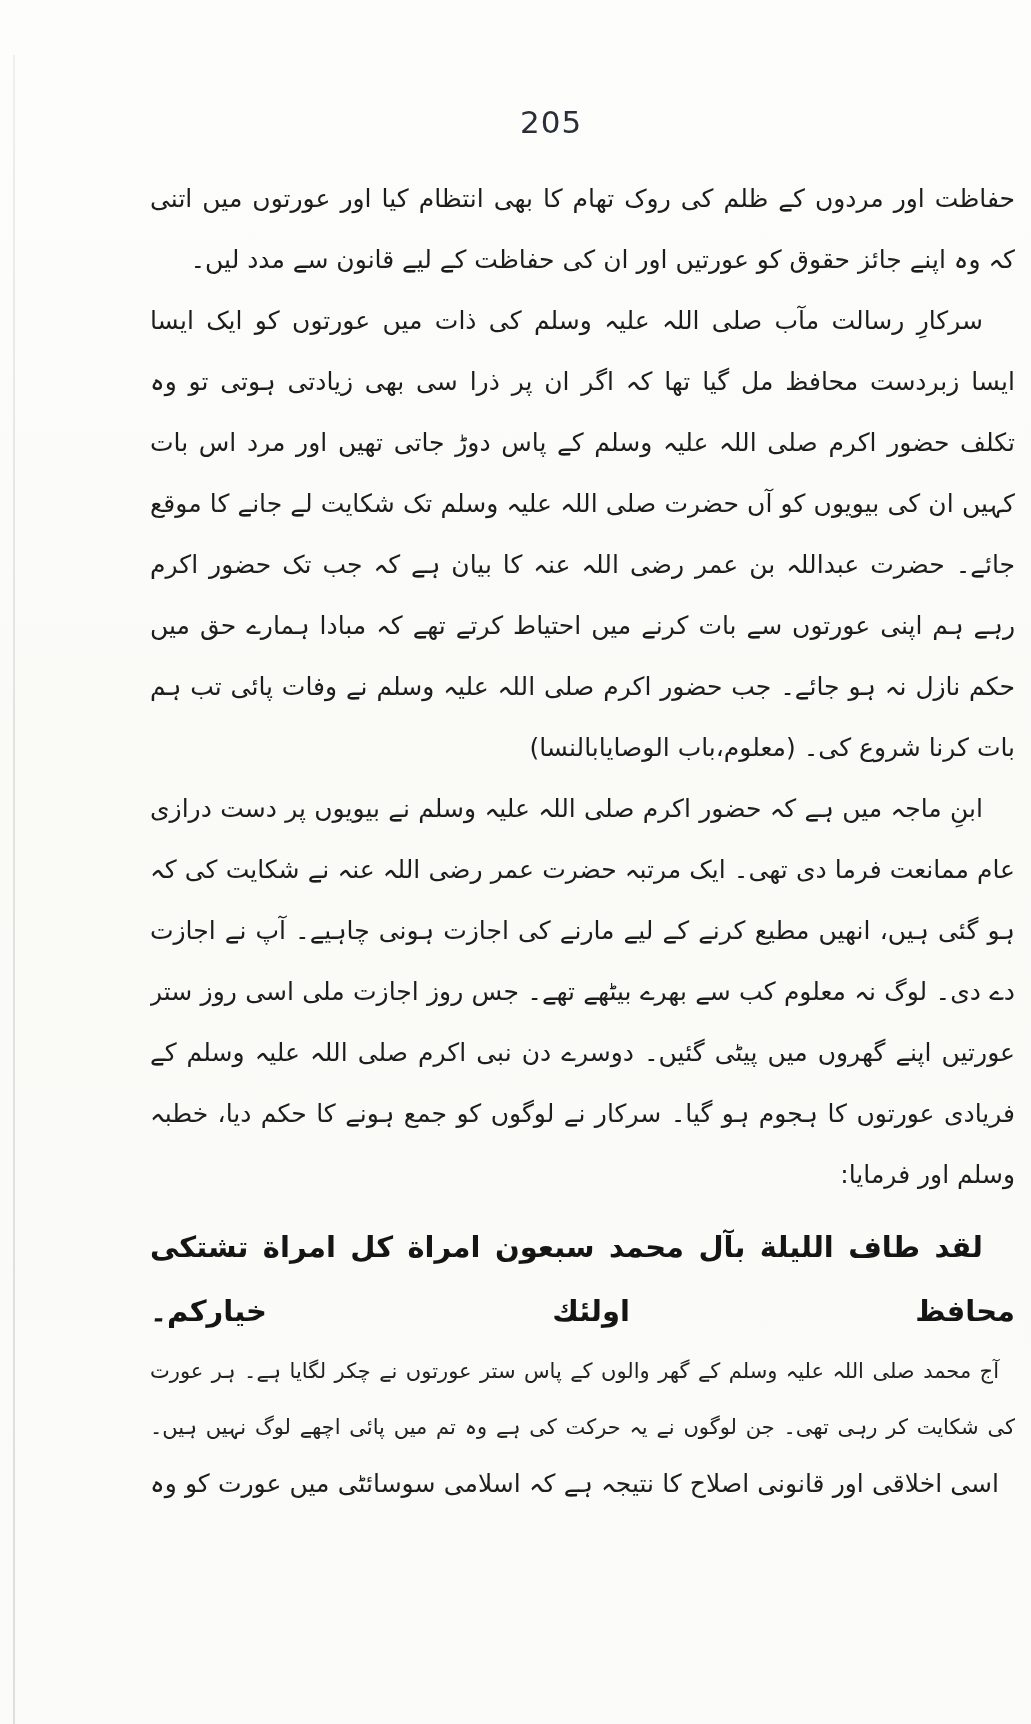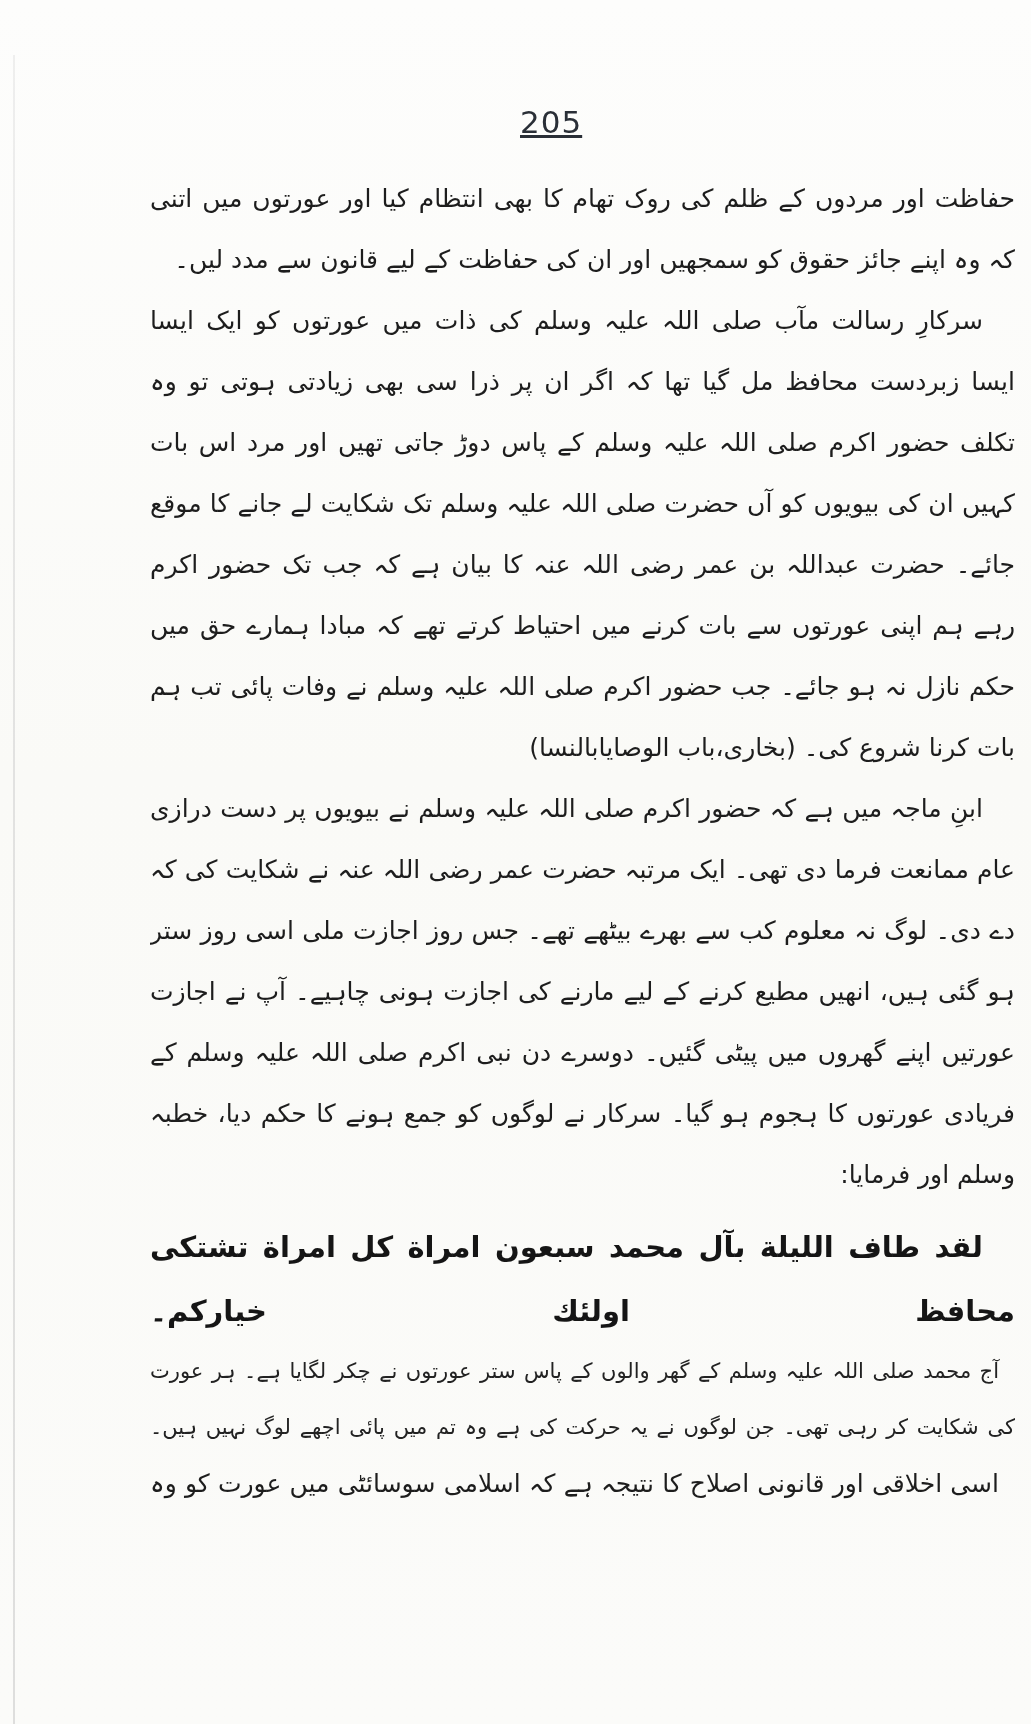--- a/index.html
+++ b/index.html
@@ -28,21 +28,20 @@
     opacity: 0.55;
   }
   .page-number {
     position: absolute;
     top: 104px;
     left: 520px;
     font-size: 31px;
     letter-spacing: 1px;
     color: #2a2f37;
     direction: ltr;
-    text-decoration: underline;
   }
   .text-block {
     position: absolute;
     top: 168px;
     right: 16px;
     left: 150px;
     direction: rtl;
   }
   .line {
     font-size: 25px;
@@ -93,33 +92,33 @@
 <body>
 
 <div class="page">
   <div class="scan-edge"></div>
 
   <div class="page-number">205</div>
 
   <div class="text-block">
 
     <div class="line">حفاظت اور مردوں کے ظلم کی روک تھام کا بھی انتظام کیا اور عورتوں میں اتنی بیداری پیدا کی</div>
-    <div class="line para-end">کہ وہ اپنے جائز حقوق کو سمجھیں اور ان کی حفاظت کے لیے قانون سے مدد لیں۔</div>
+    <div class="line para-end">کہ وہ اپنے جائز حقوق کو عورتیں اور ان کی حفاظت کے لیے قانون سے مدد لیں۔</div>
     <div class="line indent">سرکارِ رسالت مآب صلی اللہ علیہ وسلم کی ذات میں عورتوں کو ایک ایسا رحیم وشفیق حامی اور</div>
     <div class="line">ایسا زبردست محافظ مل گیا تھا کہ اگر ان پر ذرا سی بھی زیادتی ہوتی تو وہ شکایت لے کر بے</div>
     <div class="line">تکلف حضور اکرم صلی اللہ علیہ وسلم کے پاس دوڑ جاتی تھیں اور مرد اس بات سے ڈرتے تھے کہ</div>
     <div class="line">کہیں ان کی بیویوں کو آں حضرت صلی اللہ علیہ وسلم تک شکایت لے جانے کا موقع نہ مل</div>
     <div class="line">جائے۔ حضرت عبداللہ بن عمر رضی اللہ عنہ کا بیان ہے کہ جب تک حضور اکرم صلی اللہ علیہ وسلم زندہ</div>
     <div class="line">رہے ہم اپنی عورتوں سے بات کرنے میں احتیاط کرتے تھے کہ مبادا ہمارے حق میں کوئی</div>
     <div class="line">حکم نازل نہ ہو جائے۔ جب حضور اکرم صلی اللہ علیہ وسلم نے وفات پائی تب ہم نے کھل کر</div>
-    <div class="line para-end">بات کرنا شروع کی۔ (بخاری،باب الوصایابالنسا)</div>
+    <div class="line para-end">بات کرنا شروع کی۔ (معلوم،باب الوصایابالنسا)</div>
     <div class="line indent">ابنِ ماجہ میں ہے کہ حضور اکرم صلی اللہ علیہ وسلم نے بیویوں پر دست درازی کرنے کی</div>
     <div class="line">عام ممانعت فرما دی تھی۔ ایک مرتبہ حضرت عمر رضی اللہ عنہ نے شکایت کی کہ عورتیں بہت شوخ</div>
+    <div class="line">ہو گئی ہیں، انھیں مطیع کرنے کے لیے مارنے کی اجازت ہونی چاہیے۔ آپ نے اجازت</div>
     <div class="line">دے دی۔ لوگ نہ معلوم کب سے بھرے بیٹھے تھے۔ جس روز اجازت ملی اسی روز ستر</div>
-    <div class="line">ہو گئی ہیں، انھیں مطیع کرنے کے لیے مارنے کی اجازت ہونی چاہیے۔ آپ نے اجازت</div>
     <div class="line">عورتیں اپنے گھروں میں پیٹی گئیں۔ دوسرے دن نبی اکرم صلی اللہ علیہ وسلم کے مکان پر</div>
     <div class="line">فریادی عورتوں کا ہجوم ہو گیا۔ سرکار نے لوگوں کو جمع ہونے کا حکم دیا، خطبہ دینے کھڑے</div>
     <div class="line para-end">وسلم اور فرمایا:</div>
 
     <div class="arabic-line first indent">لقد طاف اللیلة بآل محمد سبعون امراة کل امراة تشتکی زوجها فلا</div>
     <div class="arabic-line para-end">محافظ اولئك خیارکم۔</div>
 
     <div class="trans-line indent-sm">آج محمد صلی اللہ علیہ وسلم کے گھر والوں کے پاس ستر عورتوں نے چکر لگایا ہے۔ ہر عورت اپنے شوہر</div>
     <div class="trans-line para-end">کی شکایت کر رہی تھی۔ جن لوگوں نے یہ حرکت کی ہے وہ تم میں پائی اچھے لوگ نہیں ہیں۔</div>
 

